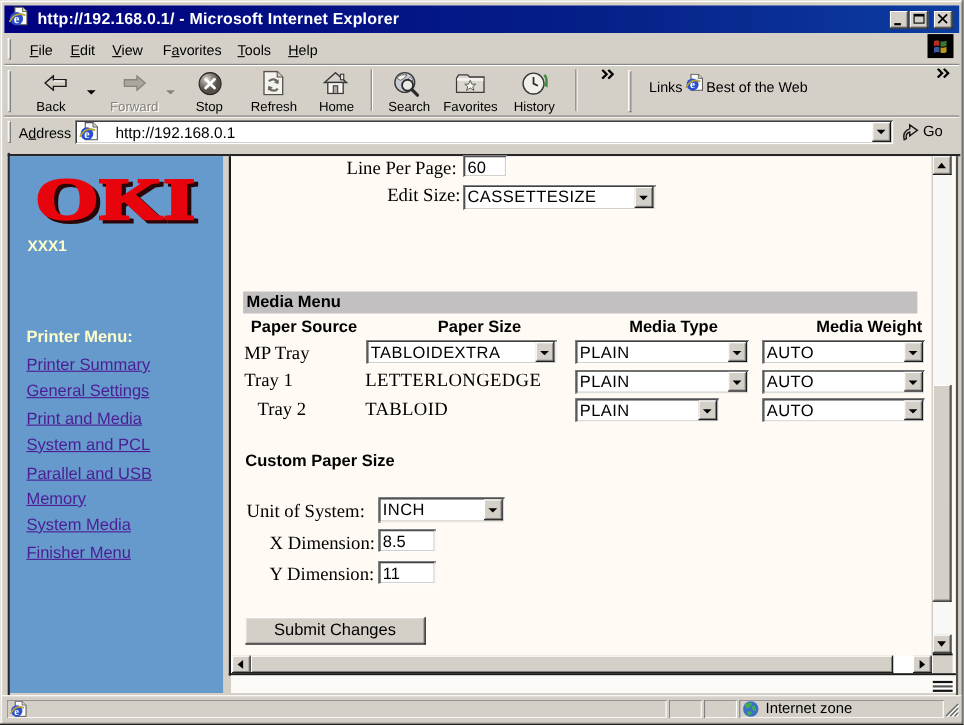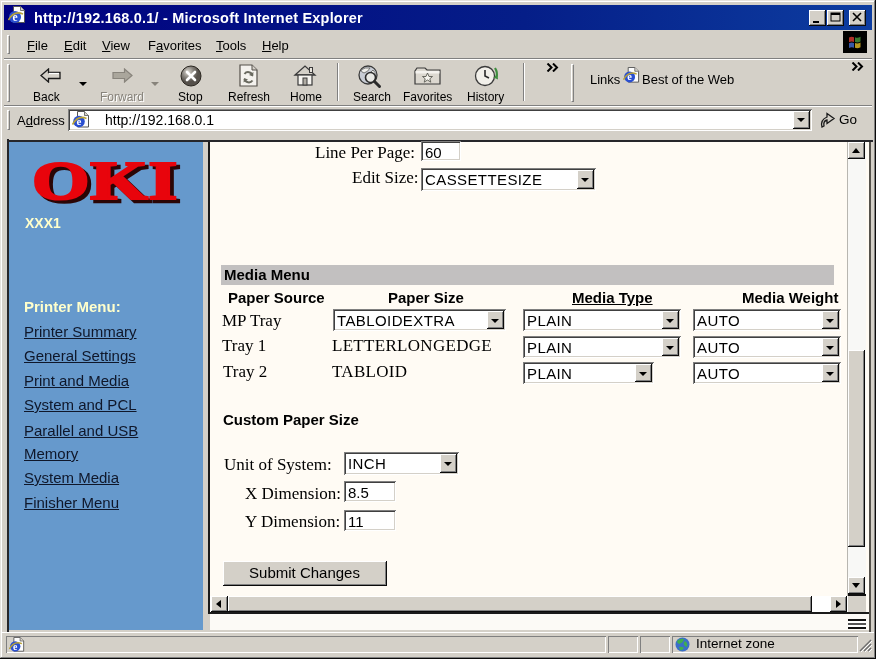--- a/index.html
+++ b/index.html
@@ -72,21 +72,21 @@
 .slabel { position:absolute; white-space:nowrap; }
 
 
 .sbtn { position:absolute; background:#d4d0c8;
   border-right:1px solid #0a0a0a; border-bottom:1px solid #0a0a0a;
   box-shadow:inset 1px 1px 0 #fff, inset -1px -1px 0 #808080; }
 .tri { position:absolute; width:0; height:0; }
 #vsb { position:absolute; left:848px; top:142px; width:18px; height:454px; background:#f8f8f6; }
 #hsb { position:absolute; left:210px; top:596px; width:638px; height:16px; background:#fff; }
 
-#sidebar a { color:#0f172a; text-decoration:underline; }
+#sidebar a { color:#4c1d95; text-decoration:underline; }
 
 #statusbar { position:absolute; left:2px; top:634px; width:872px; height:21px; background:#d4d0c8; font-size:14px; }
 .spanel { position:absolute; top:2px; height:17px;
   box-shadow: inset 1px 1px 0 #808080, inset -1px -1px 0 #fff; }
 </style>
 </head>
 <body>
 <div id="win"></div>
 <div id="win2"></div>
 <div id="win3"></div>
@@ -281,22 +281,22 @@
   <div class="slabel" style="left:352px;top:168px;">Edit Size:</div>
   <div class="field" style="left:421px;top:168px;width:175px;height:23px;">
       <span class="val">CASSETTESIZE</span>
       <span class="selarrow"></span>
     </div>
 
   <div style="position:absolute;left:221px;top:265px;width:613px;height:20px;background:#c2c0c0;"></div>
   <div class="shead" style="left:224px;top:266px;">Media Menu</div>
 
   <div class="shead" style="left:228px;top:289px;">Paper Source</div>
-  <div class="shead" style="left:388px;top:289px;text-align:right;">Paper Size</div>
-  <div class="shead" style="left:572px;top:289px;text-decoration:underline;">Media Type</div>
+  <div class="shead" style="left:398px;top:289px;text-align:right;">Paper Size</div>
+  <div class="shead" style="left:572px;top:289px;">Media Type</div>
   <div class="shead" style="left:742px;top:289px;">Media Weight</div>
 
   <div class="slabel" style="left:222px;top:311px;">MP Tray</div>
   <div class="field" style="left:333px;top:309px;width:173px;height:22px;">
       <span class="val">TABLOIDEXTRA</span>
       <span class="selarrow"></span>
     </div>
   <div class="field" style="left:523px;top:309px;width:158px;height:22px;">
       <span class="val">PLAIN</span>
       <span class="selarrow"></span>
@@ -310,21 +310,21 @@
   <div class="slabel" style="left:332px;top:336px;letter-spacing:0.3px;">LETTERLONGEDGE</div>
   <div class="field" style="left:523px;top:336px;width:158px;height:22px;">
       <span class="val">PLAIN</span>
       <span class="selarrow"></span>
     </div>
   <div class="field" style="left:693px;top:336px;width:148px;height:22px;">
       <span class="val">AUTO</span>
       <span class="selarrow"></span>
     </div>
 
-  <div class="slabel" style="left:223px;top:362px;text-align:center;">Tray 2</div>
+  <div class="slabel" style="left:234px;top:362px;text-align:center;">Tray 2</div>
   <div class="slabel" style="left:332px;top:362px;letter-spacing:0.3px;">TABLOID</div>
   <div class="field" style="left:523px;top:362px;width:131px;height:22px;">
       <span class="val">PLAIN</span>
       <span class="selarrow"></span>
     </div>
   <div class="field" style="left:693px;top:362px;width:148px;height:22px;">
       <span class="val">AUTO</span>
       <span class="selarrow"></span>
     </div>
 

